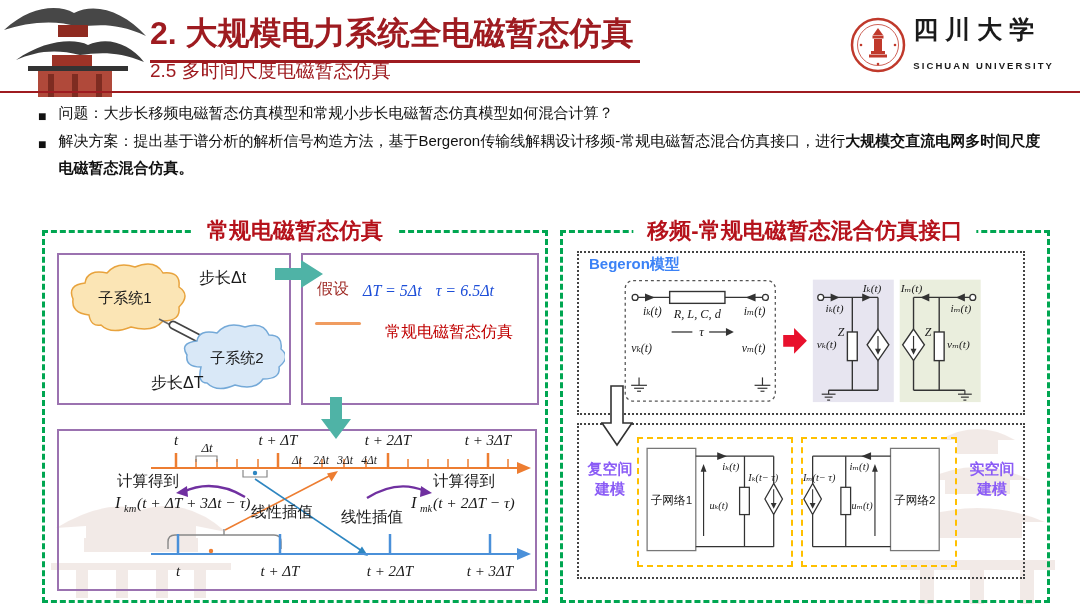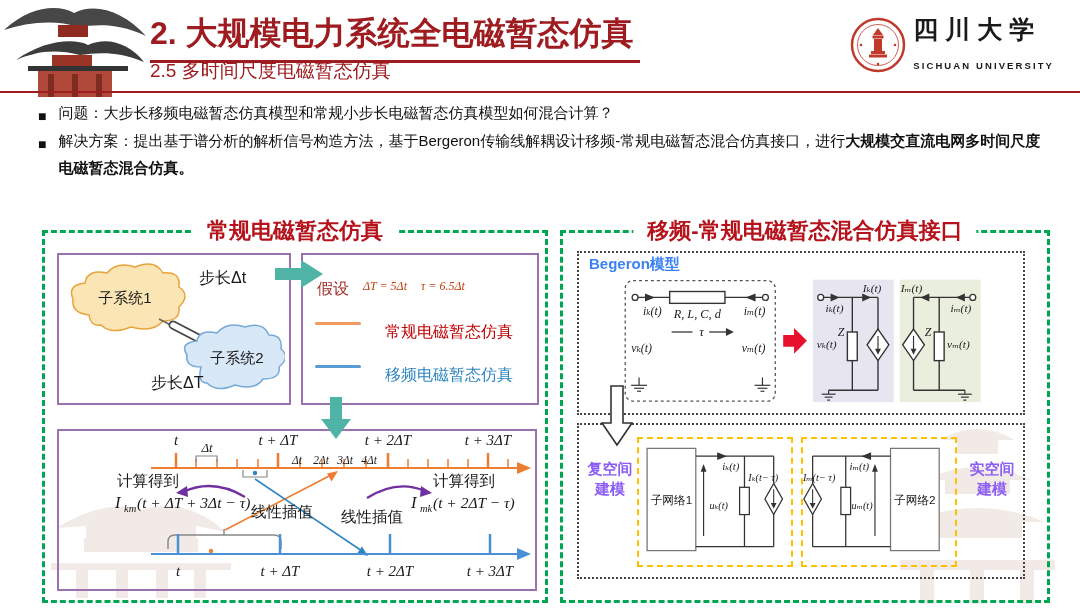--- a/index.html
+++ b/index.html
@@ -24,24 +24,24 @@
   .b-bold{font-weight:bold;}
   
   .panel{position:absolute;border:3px dashed #00A651;}
   .panel-l{left:42px;top:230px;width:500px;height:367px;}
   .panel-r{left:560px;top:230px;width:484px;height:367px;}
   .p-title{position:absolute;top:-17px;left:50%;transform:translateX(-50%);
            background:#fff;padding:0 14px;font-size:22px;font-weight:bold;
            color:#B5121B;white-space:nowrap;}
   .pbox{position:absolute;border:2px solid #9B72B0;background:transparent;}
   
-  .assume-row{display:flex;gap:14px;align-items:flex-start;margin:24px 0 0 14px;}
+  .assume-row{display:flex;gap:14px;align-items:flex-end;margin:24px 0 0 14px;}
   .assume-label{font-size:16px;color:#9E2A25;}
   .formula{font-family:"Liberation Serif","DejaVu Serif",serif;font-style:italic;
-           font-size:12px;color:#c2410c;}
+           font-size:16px;color:#1d4ed8;}
   .legend-row{display:flex;align-items:flex-start;gap:24px;margin:22px 8px 0 12px;}
   .legend-line{width:46px;height:3px;border-radius:2px;}
   .legend-t1{font-size:16px;color:#C00000;}
   .legend-t2{font-size:16px;color:#2E86C1;}
   
   .dotbox{position:absolute;border:2px dotted #444;background:transparent;}
   .bergeron-label{position:absolute;left:10px;top:2px;font-size:15px;font-weight:bold;color:#3b82f6;}
   .ybox{position:absolute;border:2px dashed #FFC000;}
   .space-label{position:absolute;width:50px;text-align:center;font-size:15px;
                font-weight:bold;color:#8b5cf6;line-height:1.35;}
@@ -152,24 +152,20 @@
 
     <div class="pbox" style="left:256px;top:20px;width:234px;height:148px;">
       <div class="assume-row">
         <span class="assume-label">假设</span>
         <span class="formula">ΔT = 5Δt</span>
         <span class="formula">τ = 6.5Δt</span>
       </div>
       <div class="legend-row">
         <span class="legend-line" style="background:#F09C60;"></span>
         <span class="legend-t1">常规电磁暂态仿真</span>
-      </div>
-      <div class="legend-row">
-        <span class="legend-line" style="background:#5B9BD5;"></span>
-        <span class="legend-t2">移频电磁暂态仿真</span>
       </div>
     </div>
 
     <svg class="abs" style="left:276px;top:164px;z-index:2;" width="30" height="42" viewBox="0 0 30 42">
       <polygon points="9,0 21,0 21,22 30,22 15,42 0,22 9,22" fill="#4FB3A6"></polygon>
     </svg>
 
     <div class="pbox" style="left:12px;top:196px;width:476px;height:158px;">
       <svg width="472" height="154" viewBox="0 0 472 154">
 

